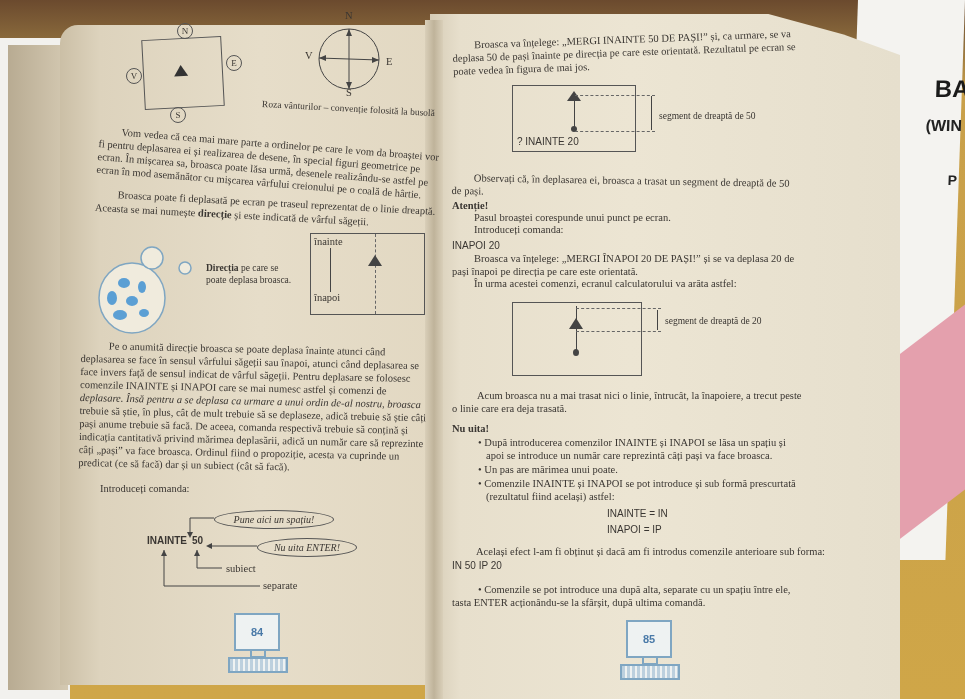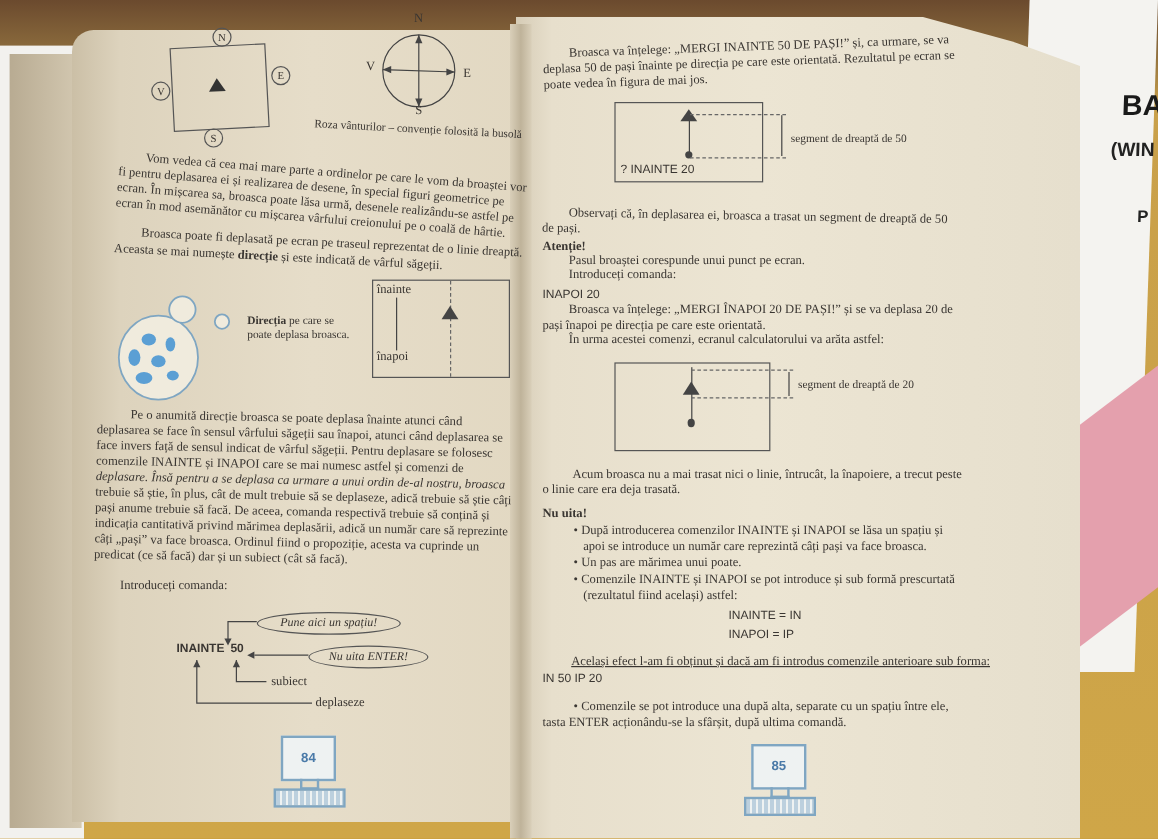--- a/index.html
+++ b/index.html
@@ -129,21 +129,21 @@
     <polyline points="74,8 50,8 50,24" fill="none" stroke="#444"></polyline>
       <polygon points="47,22 53,22 50,28" fill="#444"></polygon>
     <line x1="117" y1="36" x2="72" y2="36" stroke="#444"></line>
       <polygon points="66,36 72,33 72,39" fill="#444"></polygon>
     <polyline points="57,40 57,58 82,58" fill="none" stroke="#444"></polyline>
     <polyline points="24,40 24,76 120,76" fill="none" stroke="#444"></polyline>
     <polygon points="21,46 27,46 24,40" fill="#444"></polygon>
       <polygon points="54,46 60,46 57,40" fill="#444"></polygon>
   </svg>
   <div class="t" style="left:226px;top:563px;text-align:right;">subiect</div>
-  <div class="t" style="left:263px;top:580px;">deplaseze</div>
+  <div class="t" style="left:263px;top:580px;">separate</div>
 
   <div class="monitor" style="left:228px;top:613px;">
     <div class="scr">
         <span>84</span>
       </div>
     <div class="neck"></div>
       <div class="kb"></div>
   </div>
 </div>
 
@@ -193,21 +193,21 @@
 
   <div>
     <div class="t" style="left:478px;top:437px;">• <span>După introducerea comenzilor INAINTE și INAPOI se lăsa un spațiu și</span></div>
     <div class="t" style="left:486px;top:450px;">apoi se introduce un număr care reprezintă câți pași va face broasca.</div>
     <div class="t" style="left:478px;top:464px;">• <span>Un pas are mărimea unui poate.</span></div>
     <div class="t" style="left:478px;top:478px;">• <span>Comenzile INAINTE și INAPOI se pot introduce și sub formă prescurtată</span></div>
     <div class="t" style="left:486px;top:491px;text-align:center;">(rezultatul fiind același) astfel:</div>
   </div>
   <div class="t sans" style="left:607px;top:508px;font-size:10px;">INAINTE = IN</div>
   <div class="t sans" style="left:607px;top:524px;font-size:10px;">INAPOI = IP</div>
-  <div class="t" style="left:476px;top:546px;text-decoration:underline;">Același efect l-am fi obținut și dacă am fi introdus  comenzile anterioare sub forma:</div>
+  <div class="t" style="left:476px;top:546px;">Același efect l-am fi obținut și dacă am fi introdus  comenzile anterioare sub forma:</div>
   <div class="t sans" style="left:452px;top:560px;font-size:10px;">IN 50  IP 20</div>
   <div class="t" style="left:478px;top:584px;">• <span>Comenzile se pot introduce una după alta, separate cu un spațiu între ele,</span></div>
   <div class="t" style="left:452px;top:597px;">tasta ENTER acționându-se la sfârșit, după ultima comandă.</div>
 
   <div class="monitor" style="left:620px;top:620px;">
     <div class="scr">
         <span>85</span>
       </div>
     <div class="neck"></div>
       <div class="kb"></div>

